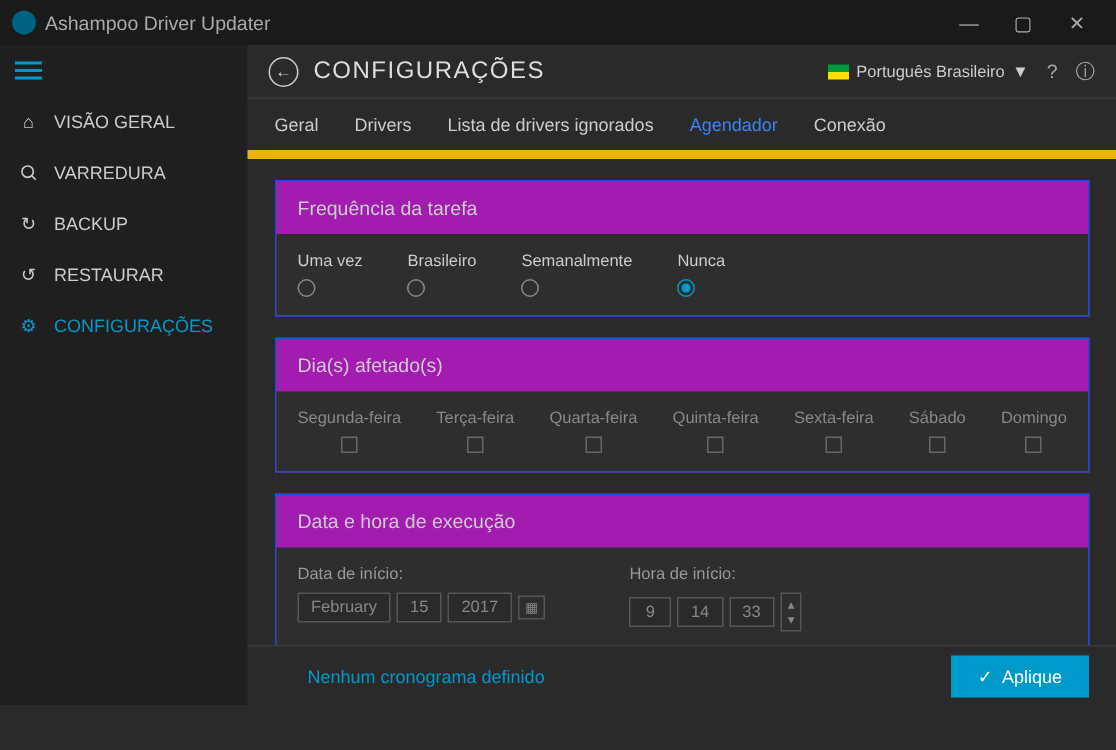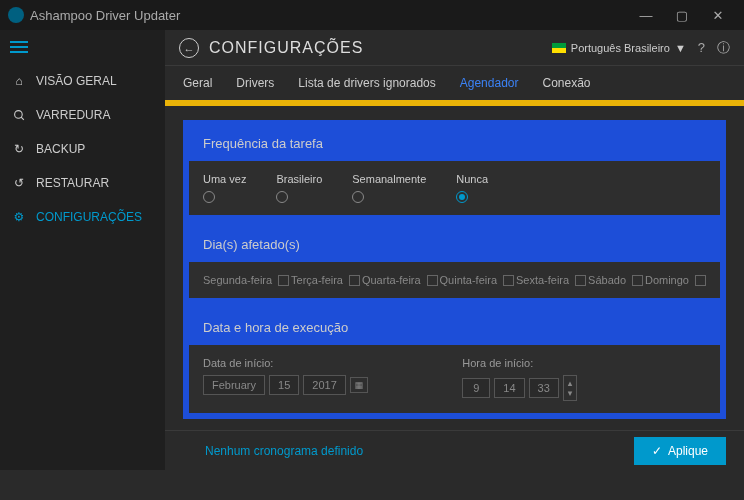--- a/index.html
+++ b/index.html
@@ -20,32 +20,32 @@
 .back-btn{width:20px;height:20px;border:1.5px solid #ccc;border-radius:50%;display:flex;align-items:center;justify-content:center;margin-right:10px;cursor:pointer;font-size:11px}
 .page-title{font-size:16px;letter-spacing:1px;font-weight:300;color:#ddd}
 .header .spacer{flex:1}
 .lang{display:flex;align-items:center;gap:5px;font-size:11px;cursor:pointer}
 .flag{width:14px;height:10px;background:linear-gradient(to bottom,#009b3a 0 50%,#ffdf00 0 100%)}
 .hico{margin-left:12px;cursor:pointer;color:#aaa;font-size:13px}
 .tabs{display:flex;gap:24px;padding:10px 18px;border-bottom:6px solid #eab308;font-size:12px}
 .tab{cursor:pointer;color:#ccc}
 .tab.active{color:#3b82f6}
 .scroll{flex:1;overflow:auto;padding:14px 18px 0}
-.panel{background:#1d4ed8;border:6px solid #1d4ed8}
+.panel{background:#a21caf;margin-bottom:14px;border:1px solid #1d4ed8}
 .panel-title{padding:10px 14px;font-size:13px;color:#ccc}
 .panel-body{background:#2e2e2e;padding:12px 14px}
 .freq-row{display:flex;gap:30px}
 .freq-opt{display:flex;flex-direction:column;gap:6px;font-size:11px;cursor:pointer}
 .radio{width:12px;height:12px;border:1.5px solid #888;border-radius:50%;display:flex;align-items:center;justify-content:center}
 .radio.sel{border-color:#09c}
 .radio.sel::after{content:"";width:6px;height:6px;background:#09c;border-radius:50%}
 .days-row{display:flex;justify-content:space-between;font-size:11px;color:#888}
-.day{display:flex;align-items:center;gap:6px}
+.day{display:flex;flex-direction:column;align-items:center;gap:6px}
 .chk{width:11px;height:11px;border:1px solid #666}
-.dt-row{display:flex;gap:94px;font-size:11px;color:#999}
+.dt-row{display:flex;gap:56px;font-size:11px;color:#999}
 .dt-col{display:flex;flex-direction:column;gap:6px}
 .dt-fields{display:flex;gap:4px;align-items:center}
 .fld{border:1px solid #555;background:#2a2a2a;padding:3px 8px;color:#888;font-size:11px;min-width:28px;text-align:center}
 .fld.month{min-width:58px;text-align:left}
 .cal-ico,.spin-ico{border:1px solid #555;padding:2px 4px;font-size:9px;color:#888}
 .footer{height:40px;border-top:1px solid #3a3a3a;display:flex;align-items:center;padding:0 18px;font-size:12px}
 .footer .link{color:#09c;margin-left:22px}
 .footer .spacer{flex:1}
 .apply{background:#09c;color:#fff;padding:7px 18px;display:flex;align-items:center;gap:6px;cursor:pointer;font-size:12px}
 </style>

